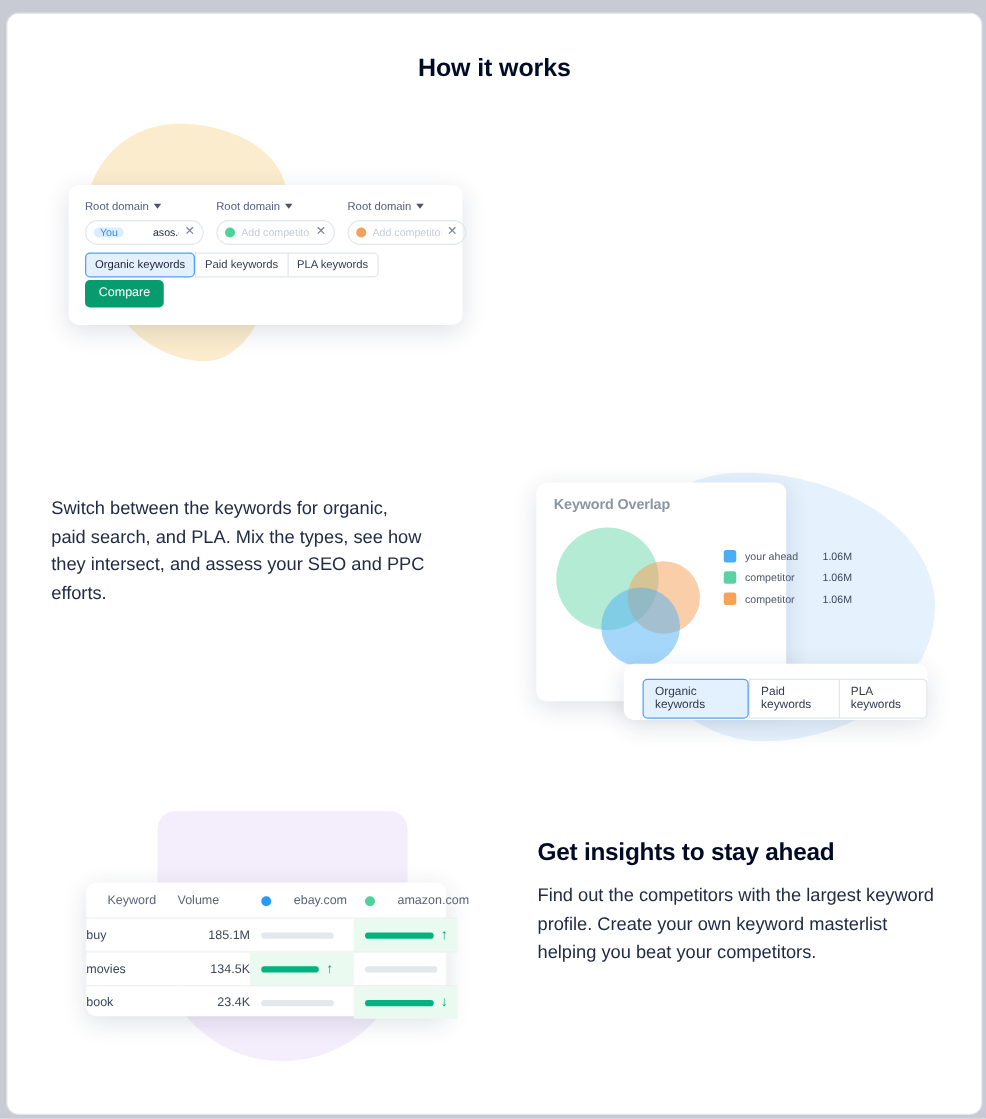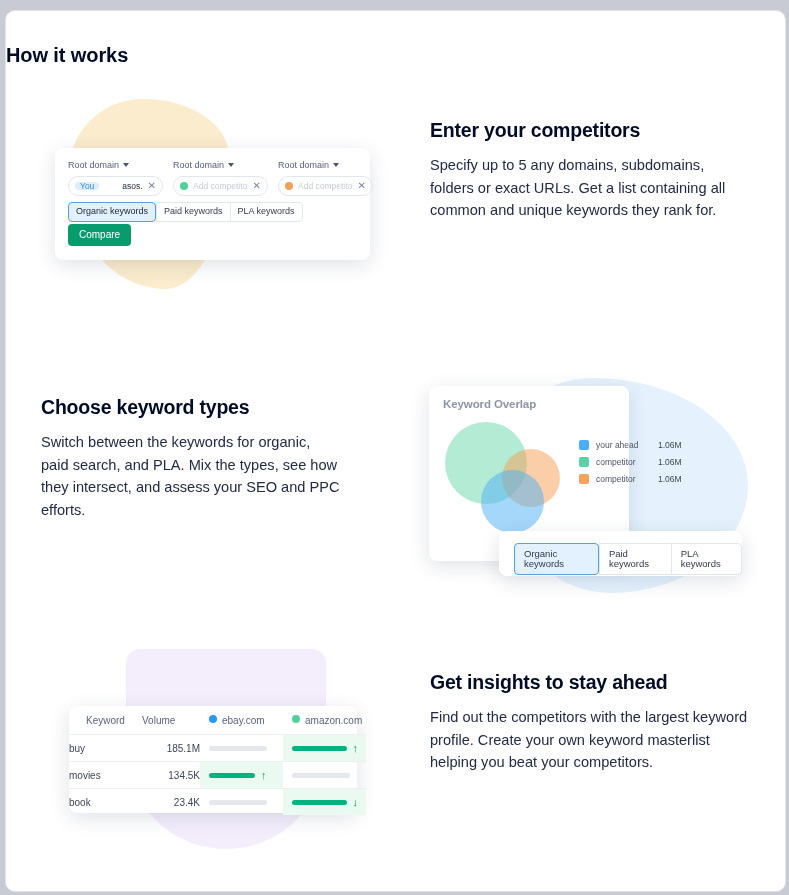--- a/index.html
+++ b/index.html
@@ -15,20 +15,21 @@
     width:779px;height:880px;
     background:#ffffff;
     border:1px solid #e3e4e8;
     border-radius:10px;
     overflow:hidden;
   }
 
   
   .how-title{
     position:absolute;left:0;top:33px;width:779px;
+    text-align:center;
     font-size:20px;font-weight:bold;color:#000b25;
     letter-spacing:-0.1px;
   }
 
   
   .txt-block{position:absolute;}
   .txt-block h3{
     margin:0 0 12px 0;
     font-size:19.5px;font-weight:bold;color:#000b25;
     letter-spacing:-0.2px;
@@ -137,21 +138,21 @@
     font-size:10px;font-weight:normal;color:#5b6478;
     padding:9px 0 8px;text-align:left;
   }
   table.kw td{
     font-size:10px;color:#3d4557;padding:0;height:26px;
     border-top:1px solid #edeff3;
   }
   .c-kw{width:56px;padding-left:17px !important;}
   .c-vol{width:58px;text-align:right;}
   .c-bar{width:74px;}
-  .th-site{display:flex;align-items:flex-start;gap:5px;}
+  .th-site{display:flex;align-items:center;gap:18px;}
   .th-dot{width:8px;height:8px;border-radius:50%;flex:none;}
   .kw-name{color:#2a7fd4;padding-left:17px;}
   .kw-vol{text-align:right;color:#3d4557;}
   .barcell{padding:0 8px 0 9px !important;}
   .barcell.hl{background:#eafaf1;}
   .barwrap{display:flex;align-items:center;gap:6px;}
   .bar{height:5px;border-radius:3px;}
   .bar.full{background:#00b37e;}
   .bar.empty{background:#e4e7ec;}
   .arr{font-size:11px;color:#00a56f;line-height:1;}
@@ -207,27 +208,22 @@
 
     <div class="tabs-row">
       <div class="tab active">Organic keywords</div>
       <div class="tab">Paid keywords</div>
       <div class="tab">PLA keywords</div>
     </div>
 
     <div class="compare-btn">Compare</div>
   </div>
 
-  <div class="txt-block" style="left:424px;top:108px;width:322px;">
-    <h3>Enter your competitors</h3>
-    <p>Specify up to 5 any domains, subdomains, folders or exact URLs. Get a list containing all common and unique keywords they rank for.</p>
-  </div>
 
   <div class="txt-block" style="left:35px;top:385px;width:300px;">
-    <h3>Choose keyword types</h3>
     <p>Switch between the keywords for organic, paid search, and PLA. Mix the types, see how they intersect, and assess your SEO and PPC efforts.</p>
   </div>
 
   <div class="card" id="card-overlap">
     <div class="ko-title">Keyword Overlap</div>
     <div class="venn">
       <span class="v-green"></span>
       <span class="v-orange"></span>
       <span class="v-blue"></span>
     </div>

